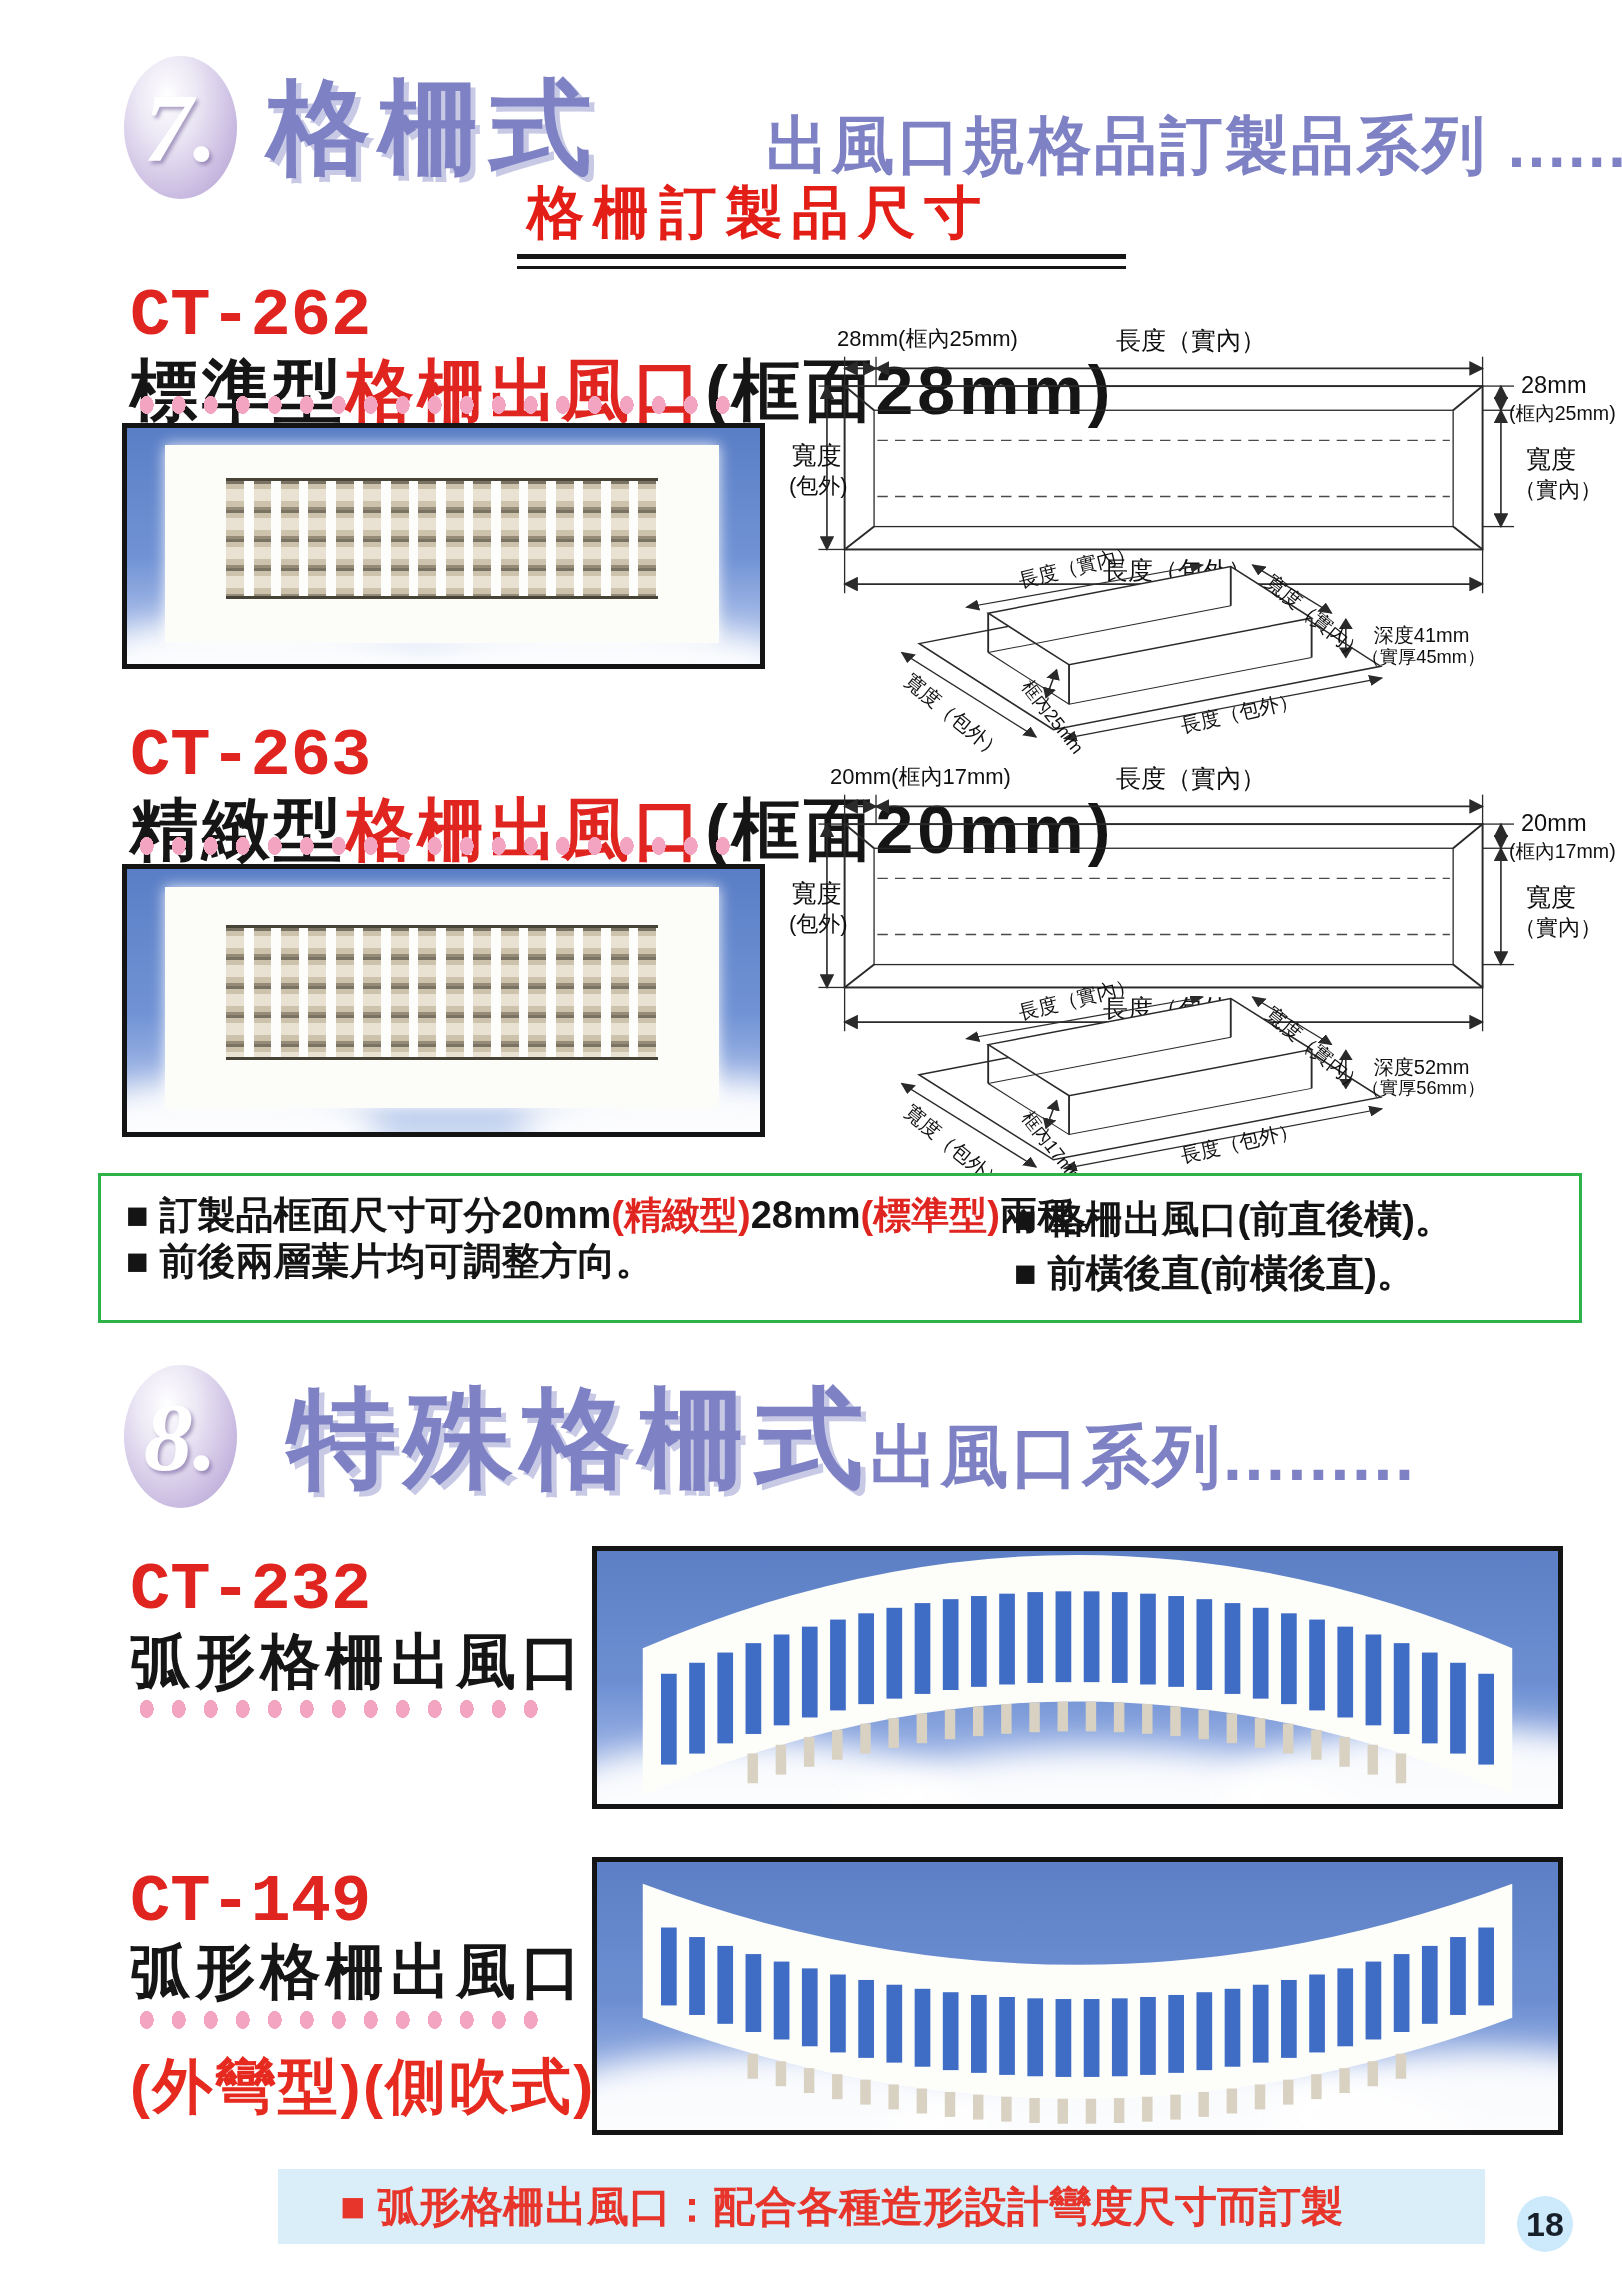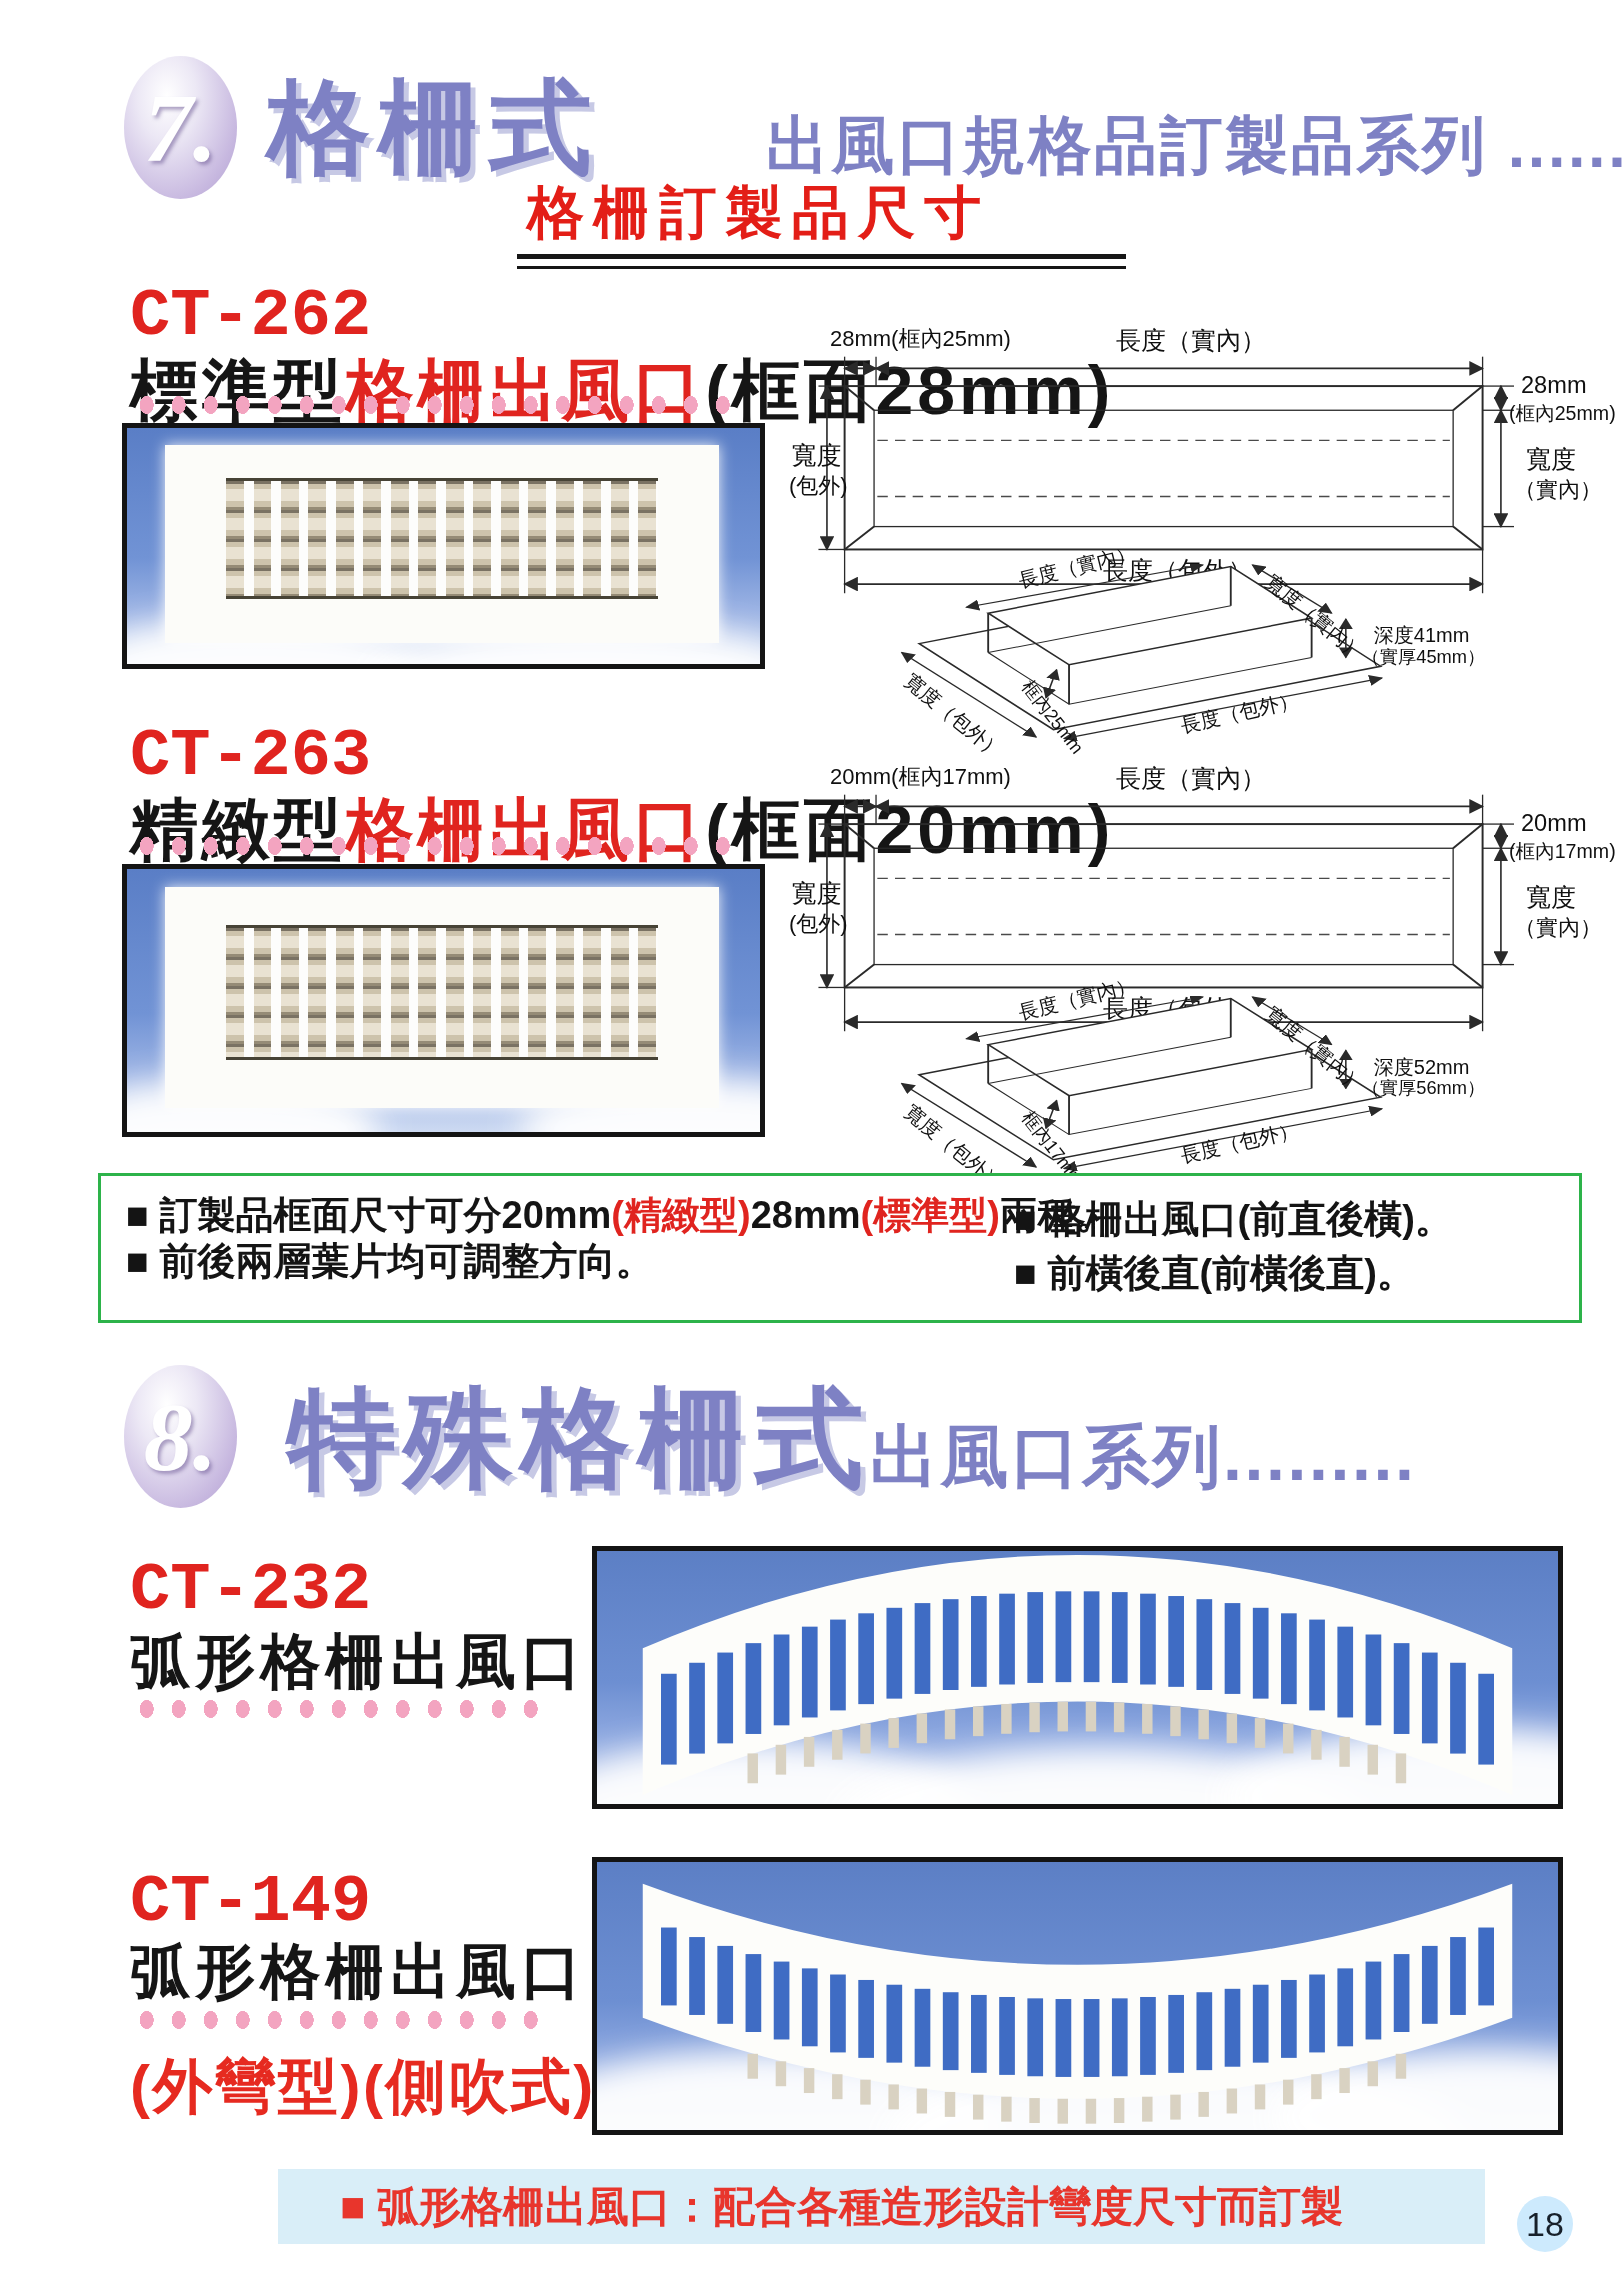--- a/index.html
+++ b/index.html
@@ -46,21 +46,21 @@
   .wf{fill:#ffffff;stroke:#2a2a2a;stroke-width:3}
   .lb{position:absolute;font-size:23.6px;color:#101010;white-space:nowrap}
   .lb.rot{transform-origin:left center}
   
   .notes{position:absolute;border:3.3px solid #2db34a;background:#fff}
   .nline{position:absolute;font-size:38px;font-weight:bold;color:#141414;white-space:nowrap}
   .nline .red{color:#e0241f}
   
   .banner{position:absolute;background:#d9eef8;color:#e8352c;font-weight:900;white-space:nowrap}
   .pagenum{position:absolute;border-radius:50%;background:#cdeafd;color:#17202a;
-           display:flex;align-items:center;justify-content:center;font-weight:normal}
+           display:flex;align-items:center;justify-content:center;font-weight:bold}
 </style>
 </head>
 <body>
 
 <div class="page">
 
   <svg width="0" height="0" style="position:absolute">
     <defs>
       <marker id="arw" viewBox="0 0 10 10" refX="9" refY="5" markerWidth="9" markerHeight="9" orient="auto-start-reverse">
         <path d="M0,0 L10,5 L0,10 z" fill="#2a2a2a"></path>
@@ -112,21 +112,21 @@
       <line x1="58" y1="95" x2="58" y2="345" class="dim"></line>
       <line x1="1060" y1="95" x2="1108" y2="95" class="tick"></line>
       <line x1="1060" y1="132" x2="1108" y2="132" class="tick"></line>
       <line x1="1060" y1="310" x2="1108" y2="310" class="tick"></line>
       <line x1="1088" y1="95" x2="1088" y2="132" class="dim"></line>
       <line x1="1088" y1="132" x2="1088" y2="310" class="dim"></line>
       <line x1="85" y1="345" x2="85" y2="412" class="tick"></line>
       <line x1="1060" y1="345" x2="1060" y2="412" class="tick"></line>
       <line x1="85" y1="398" x2="1060" y2="398" class="dim"></line>
     </svg>
-    <span class="lb" style="left:41px;top:0;font-size:22px">28mm(框內25mm)</span>
+    <span class="lb" style="left:48px;top:0;font-size:22px">28mm(框內25mm)</span>
     <span class="lb" style="left:327px;top:0;font-size:25px">長度（實內）</span>
     <span class="lb" style="left:732px;top:48px;font-size:23.6px">28mm</span>
     <span class="lb" style="left:720px;top:76px;font-size:19.6px">(框內25mm)</span>
     <span class="lb" style="left:737px;top:119px;font-size:25px">寬度</span>
     <span class="lb" style="left:725px;top:151px;font-size:22px">（實內）</span>
     <span class="lb" style="left:2.6px;top:115px;font-size:25px">寬度</span>
     <span class="lb" style="left:0px;top:147px;font-size:22px">(包外)</span>
     <span class="lb" style="left:314px;top:230px;font-size:25px">長度（包外）</span>
   </div>
 

